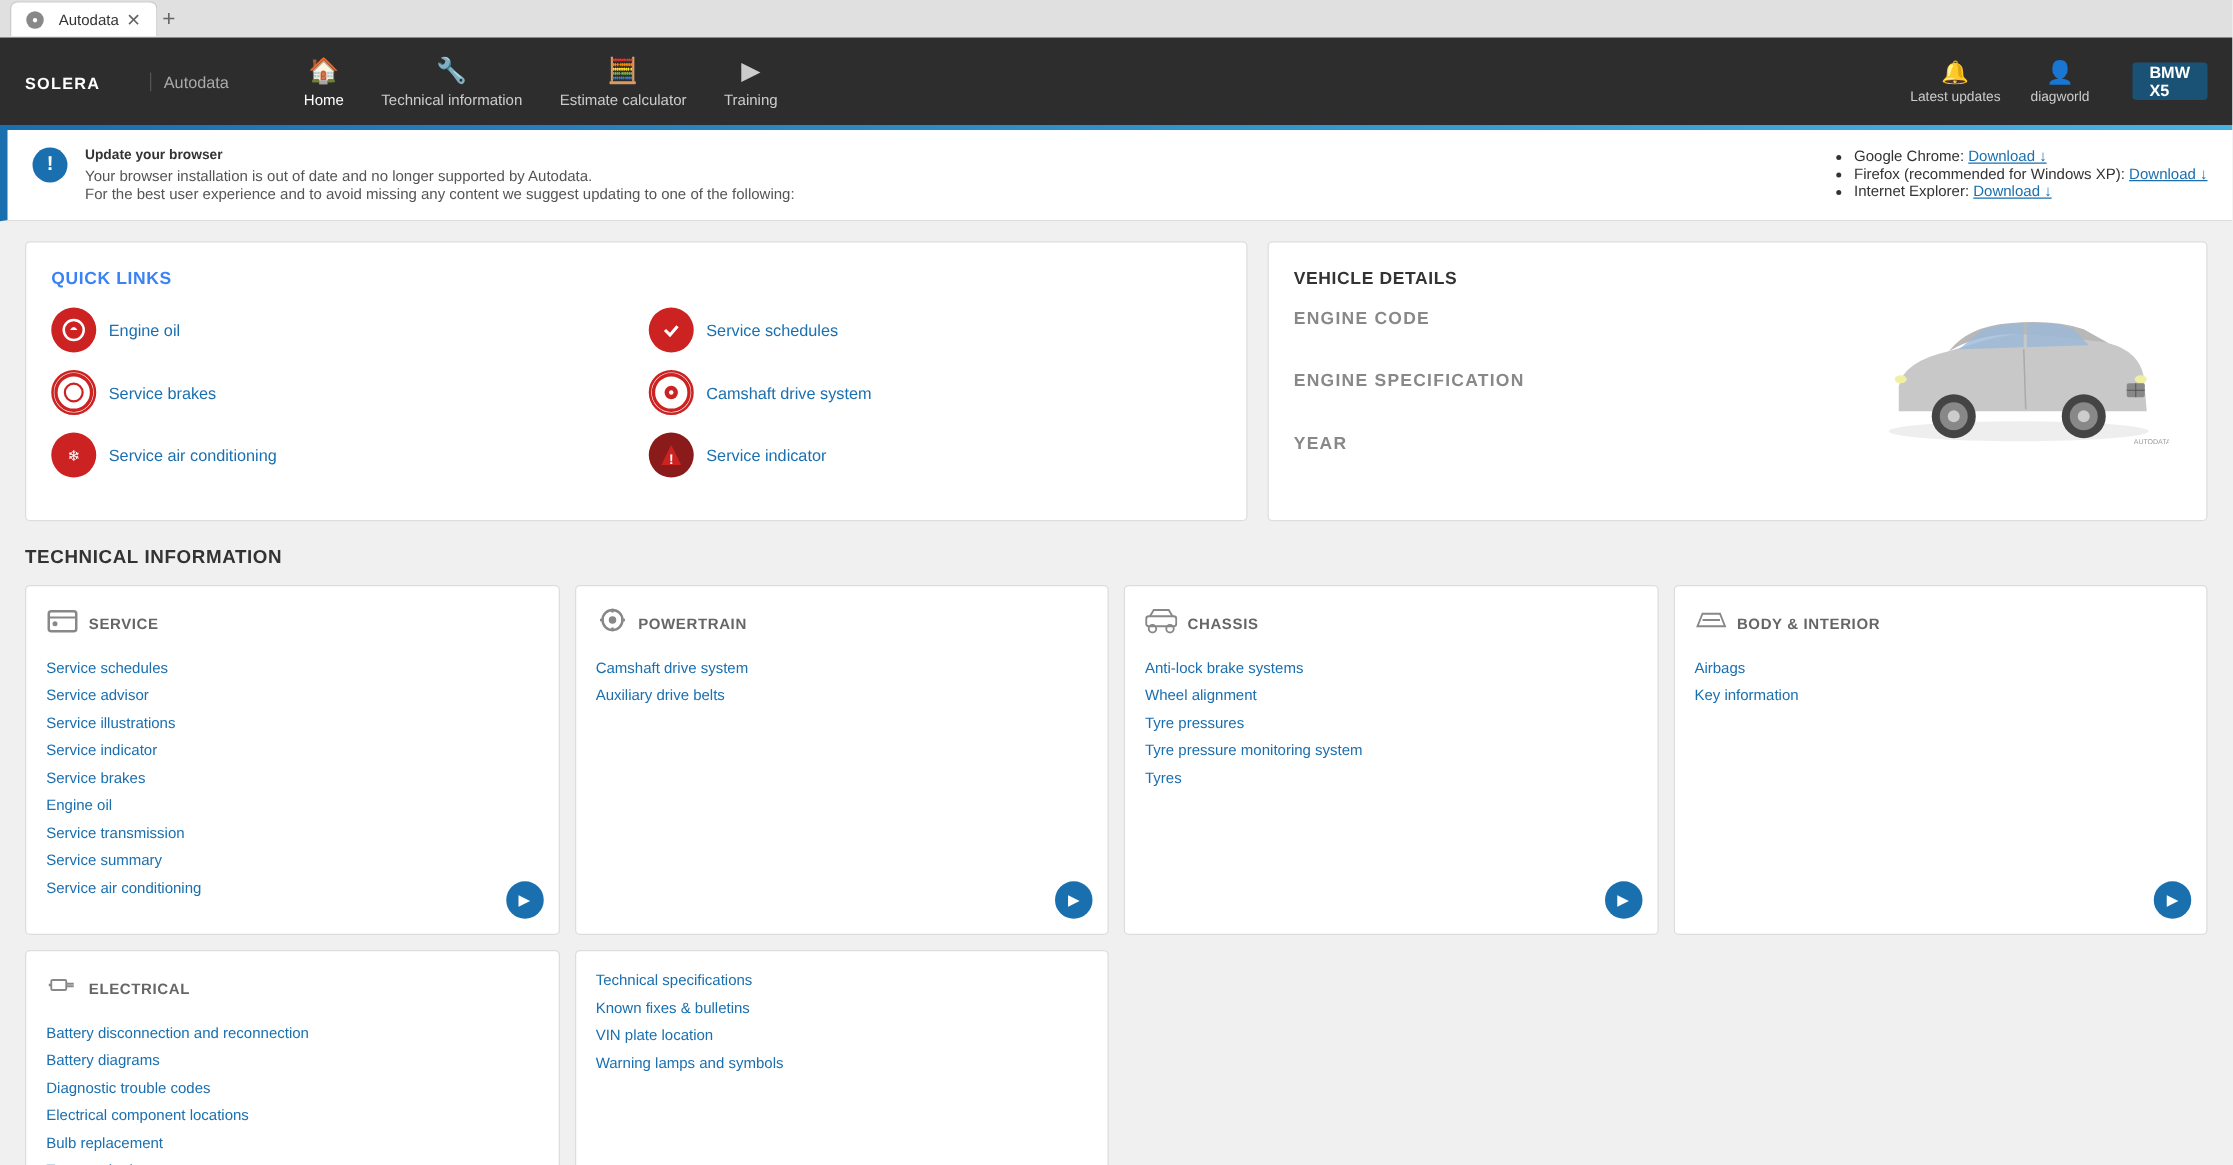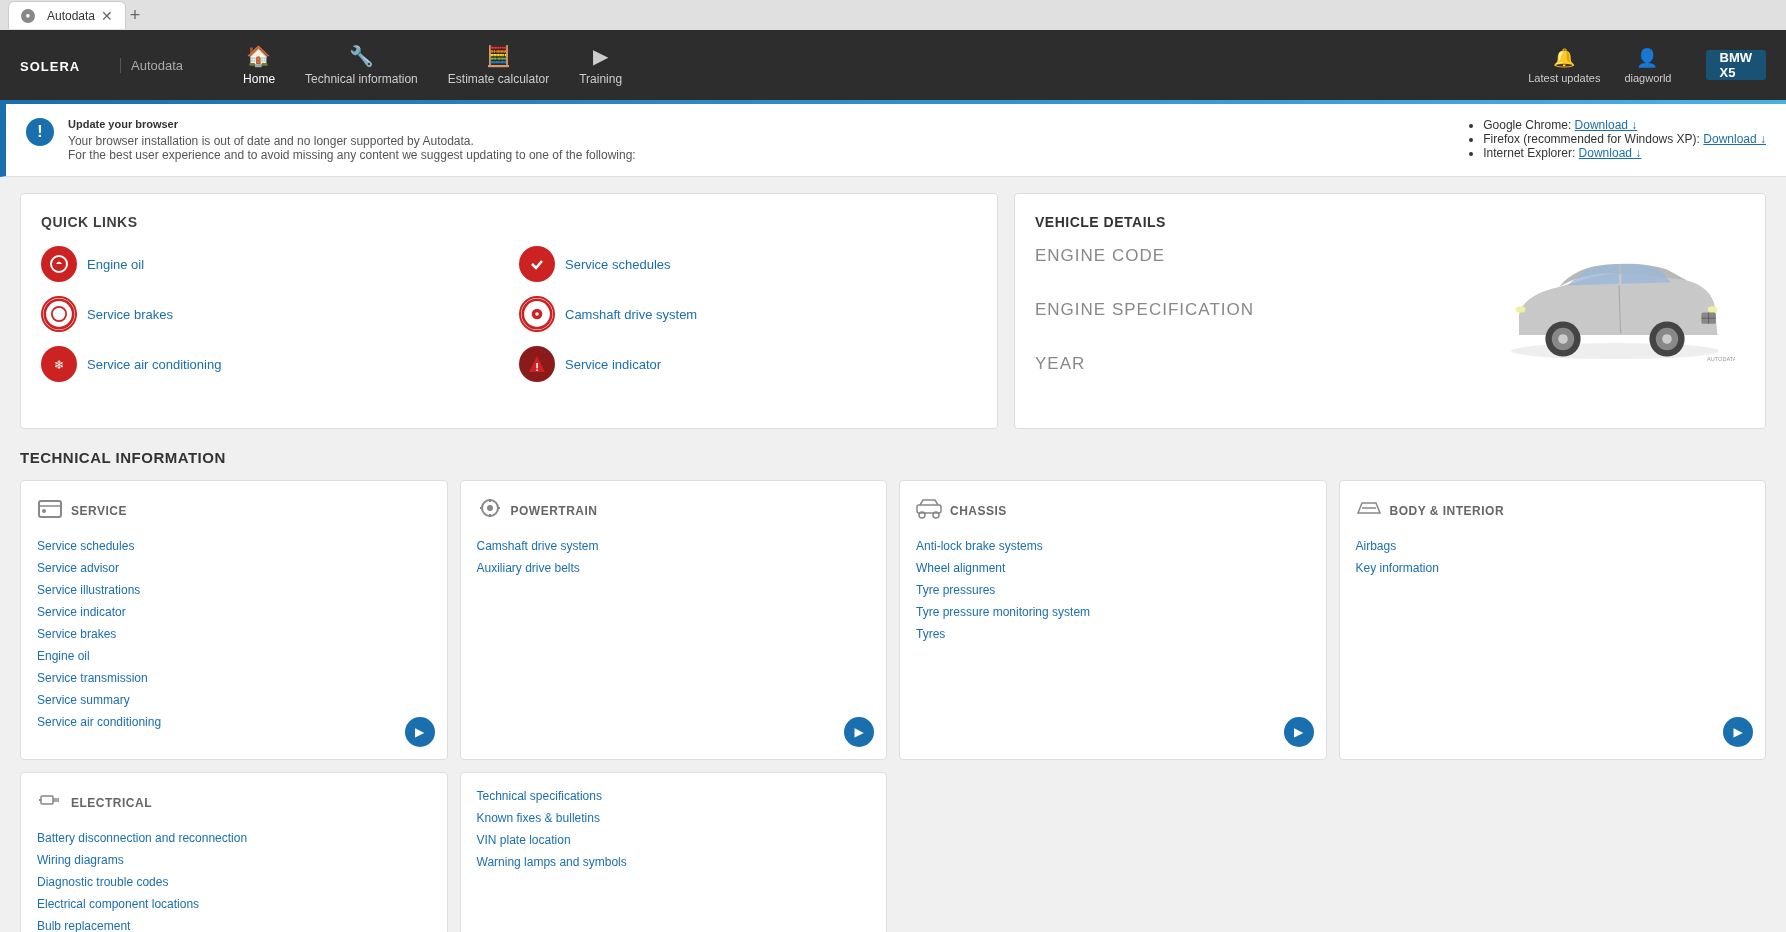--- a/index.html
+++ b/index.html
@@ -141,21 +141,21 @@
     .quick-links-card {
       background: #fff;
       border: 1px solid #ddd;
       border-radius: 4px;
       padding: 20px;
       flex: 1;
     }
     .card-title {
       font-size: 14px;
       font-weight: bold;
-      color: #404040;
+      color: #3b82f6;
       margin-bottom: 16px;
       letter-spacing: 0.5px;
     }
     .quick-links-grid {
       display: grid;
       grid-template-columns: 1fr 1fr;
       gap: 14px 20px;
     }
     .quick-link-item {
       display: flex;
@@ -181,21 +181,21 @@
       padding: 20px;
       width: 752px;
       display: flex;
       gap: 20px;
     }
     .vehicle-details-info { flex: 1; }
     .vehicle-details-title { font-size: 14px; font-weight: bold; margin-bottom: 16px; letter-spacing: 0.5px; }
     .vehicle-detail-row {
       margin-bottom: 16px;
     }
-    .vehicle-detail-label { font-size: 17px; color: #888; letter-spacing: 1px; text-transform: uppercase; }
+    .vehicle-detail-label { font-size: 14px; color: #888; letter-spacing: 1px; text-transform: uppercase; font-weight: bold; }
     .vehicle-detail-value { font-size: 13px; color: #333; min-height: 18px; }
     .vehicle-image {
       width: 260px;
       display: flex;
       align-items: center;
       justify-content: center;
     }
     .car-svg { width: 240px; height: 150px; }
 
     
@@ -545,21 +545,21 @@
                 <rect x="4" y="7" width="12" height="8" rx="1" fill="none" stroke="#888" stroke-width="1.5"></rect>
                 <line x1="16" y1="10" x2="22" y2="10" stroke="#888" stroke-width="1.5"></line>
                 <line x1="16" y1="12" x2="22" y2="12" stroke="#888" stroke-width="1.5"></line>
                 <line x1="2" y1="11" x2="4" y2="11" stroke="#888" stroke-width="2"></line>
               </svg>
           </span>
           <span class="tech-card-title">ELECTRICAL</span>
         </div>
         <div class="tech-card-links">
           <a class="tech-card-link" href="#">Battery disconnection and reconnection</a>
-          <a class="tech-card-link" href="#">Wiring diagrams</a>
+          <a class="tech-card-link" href="#">Battery diagrams</a>
           <a class="tech-card-link" href="#">Diagnostic trouble codes</a>
           <a class="tech-card-link" href="#">Electrical component locations</a>
           <a class="tech-card-link" href="#">Bulb replacement</a>
           <a class="tech-card-link" href="#">Tyres and relays</a>
         </div>
         <div class="card-play-btn">▶</div>
       </div>
 
       <div class="tech-card">
         <div class="tech-card-links">

